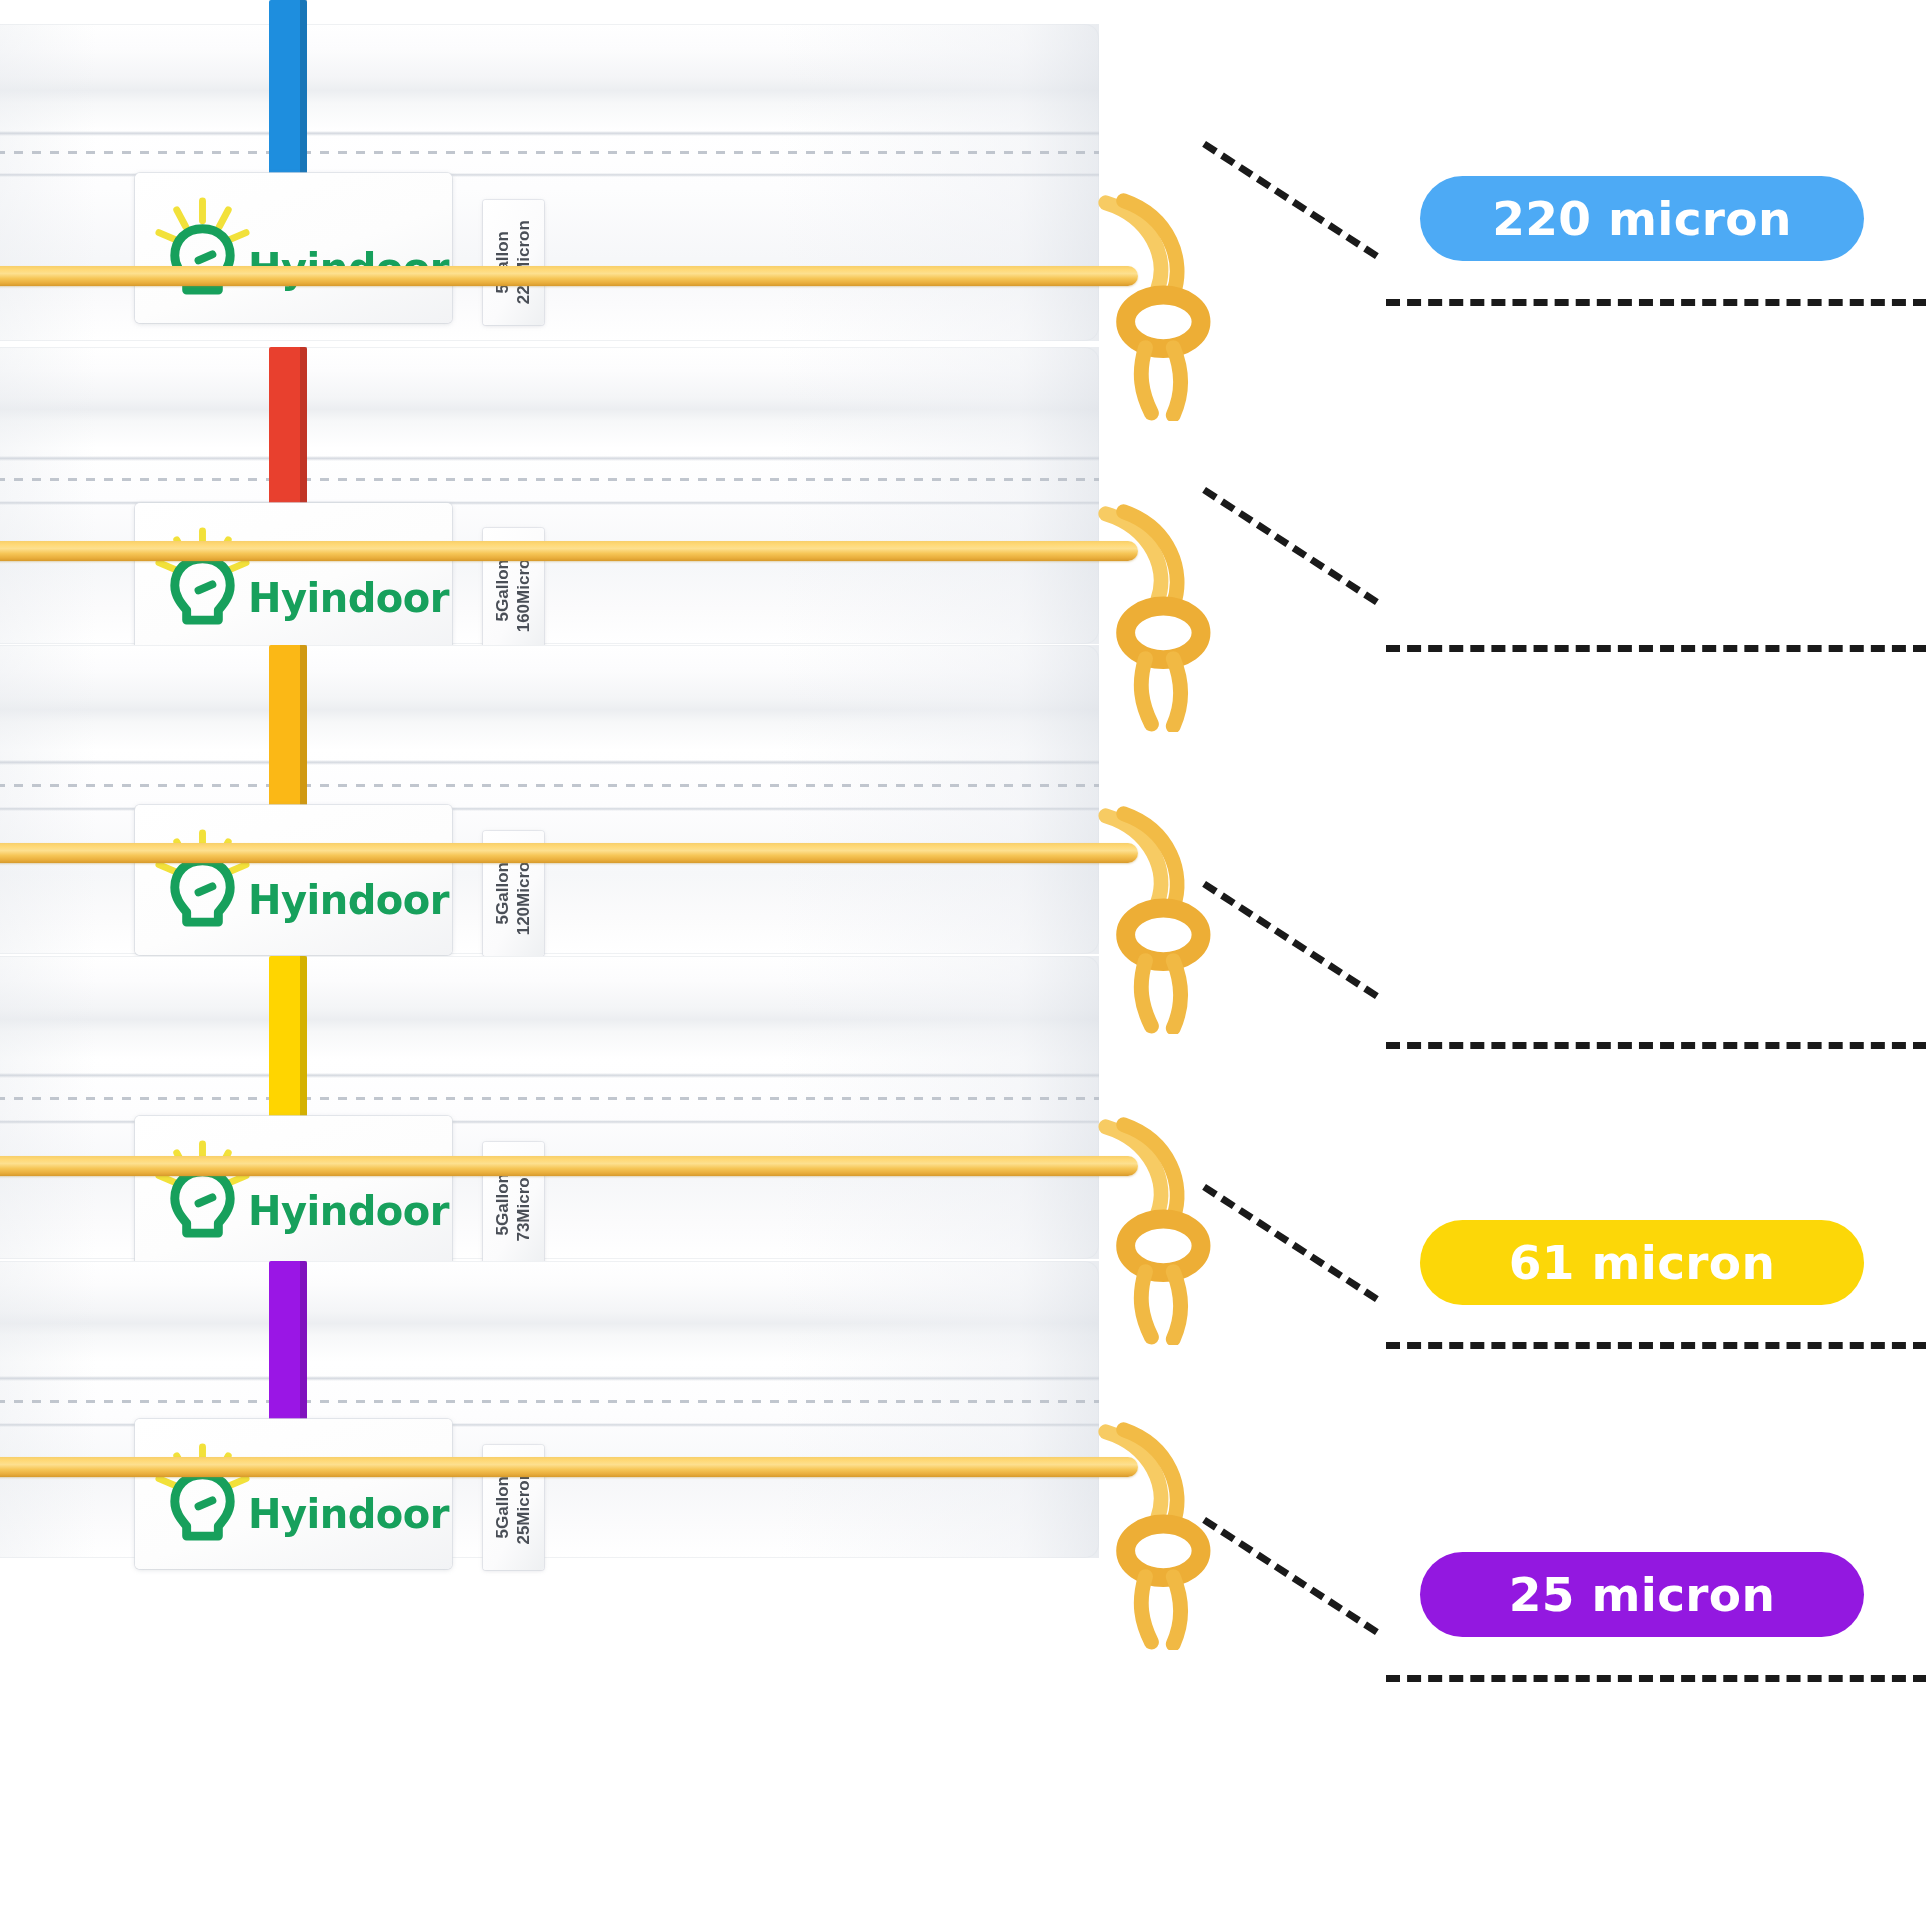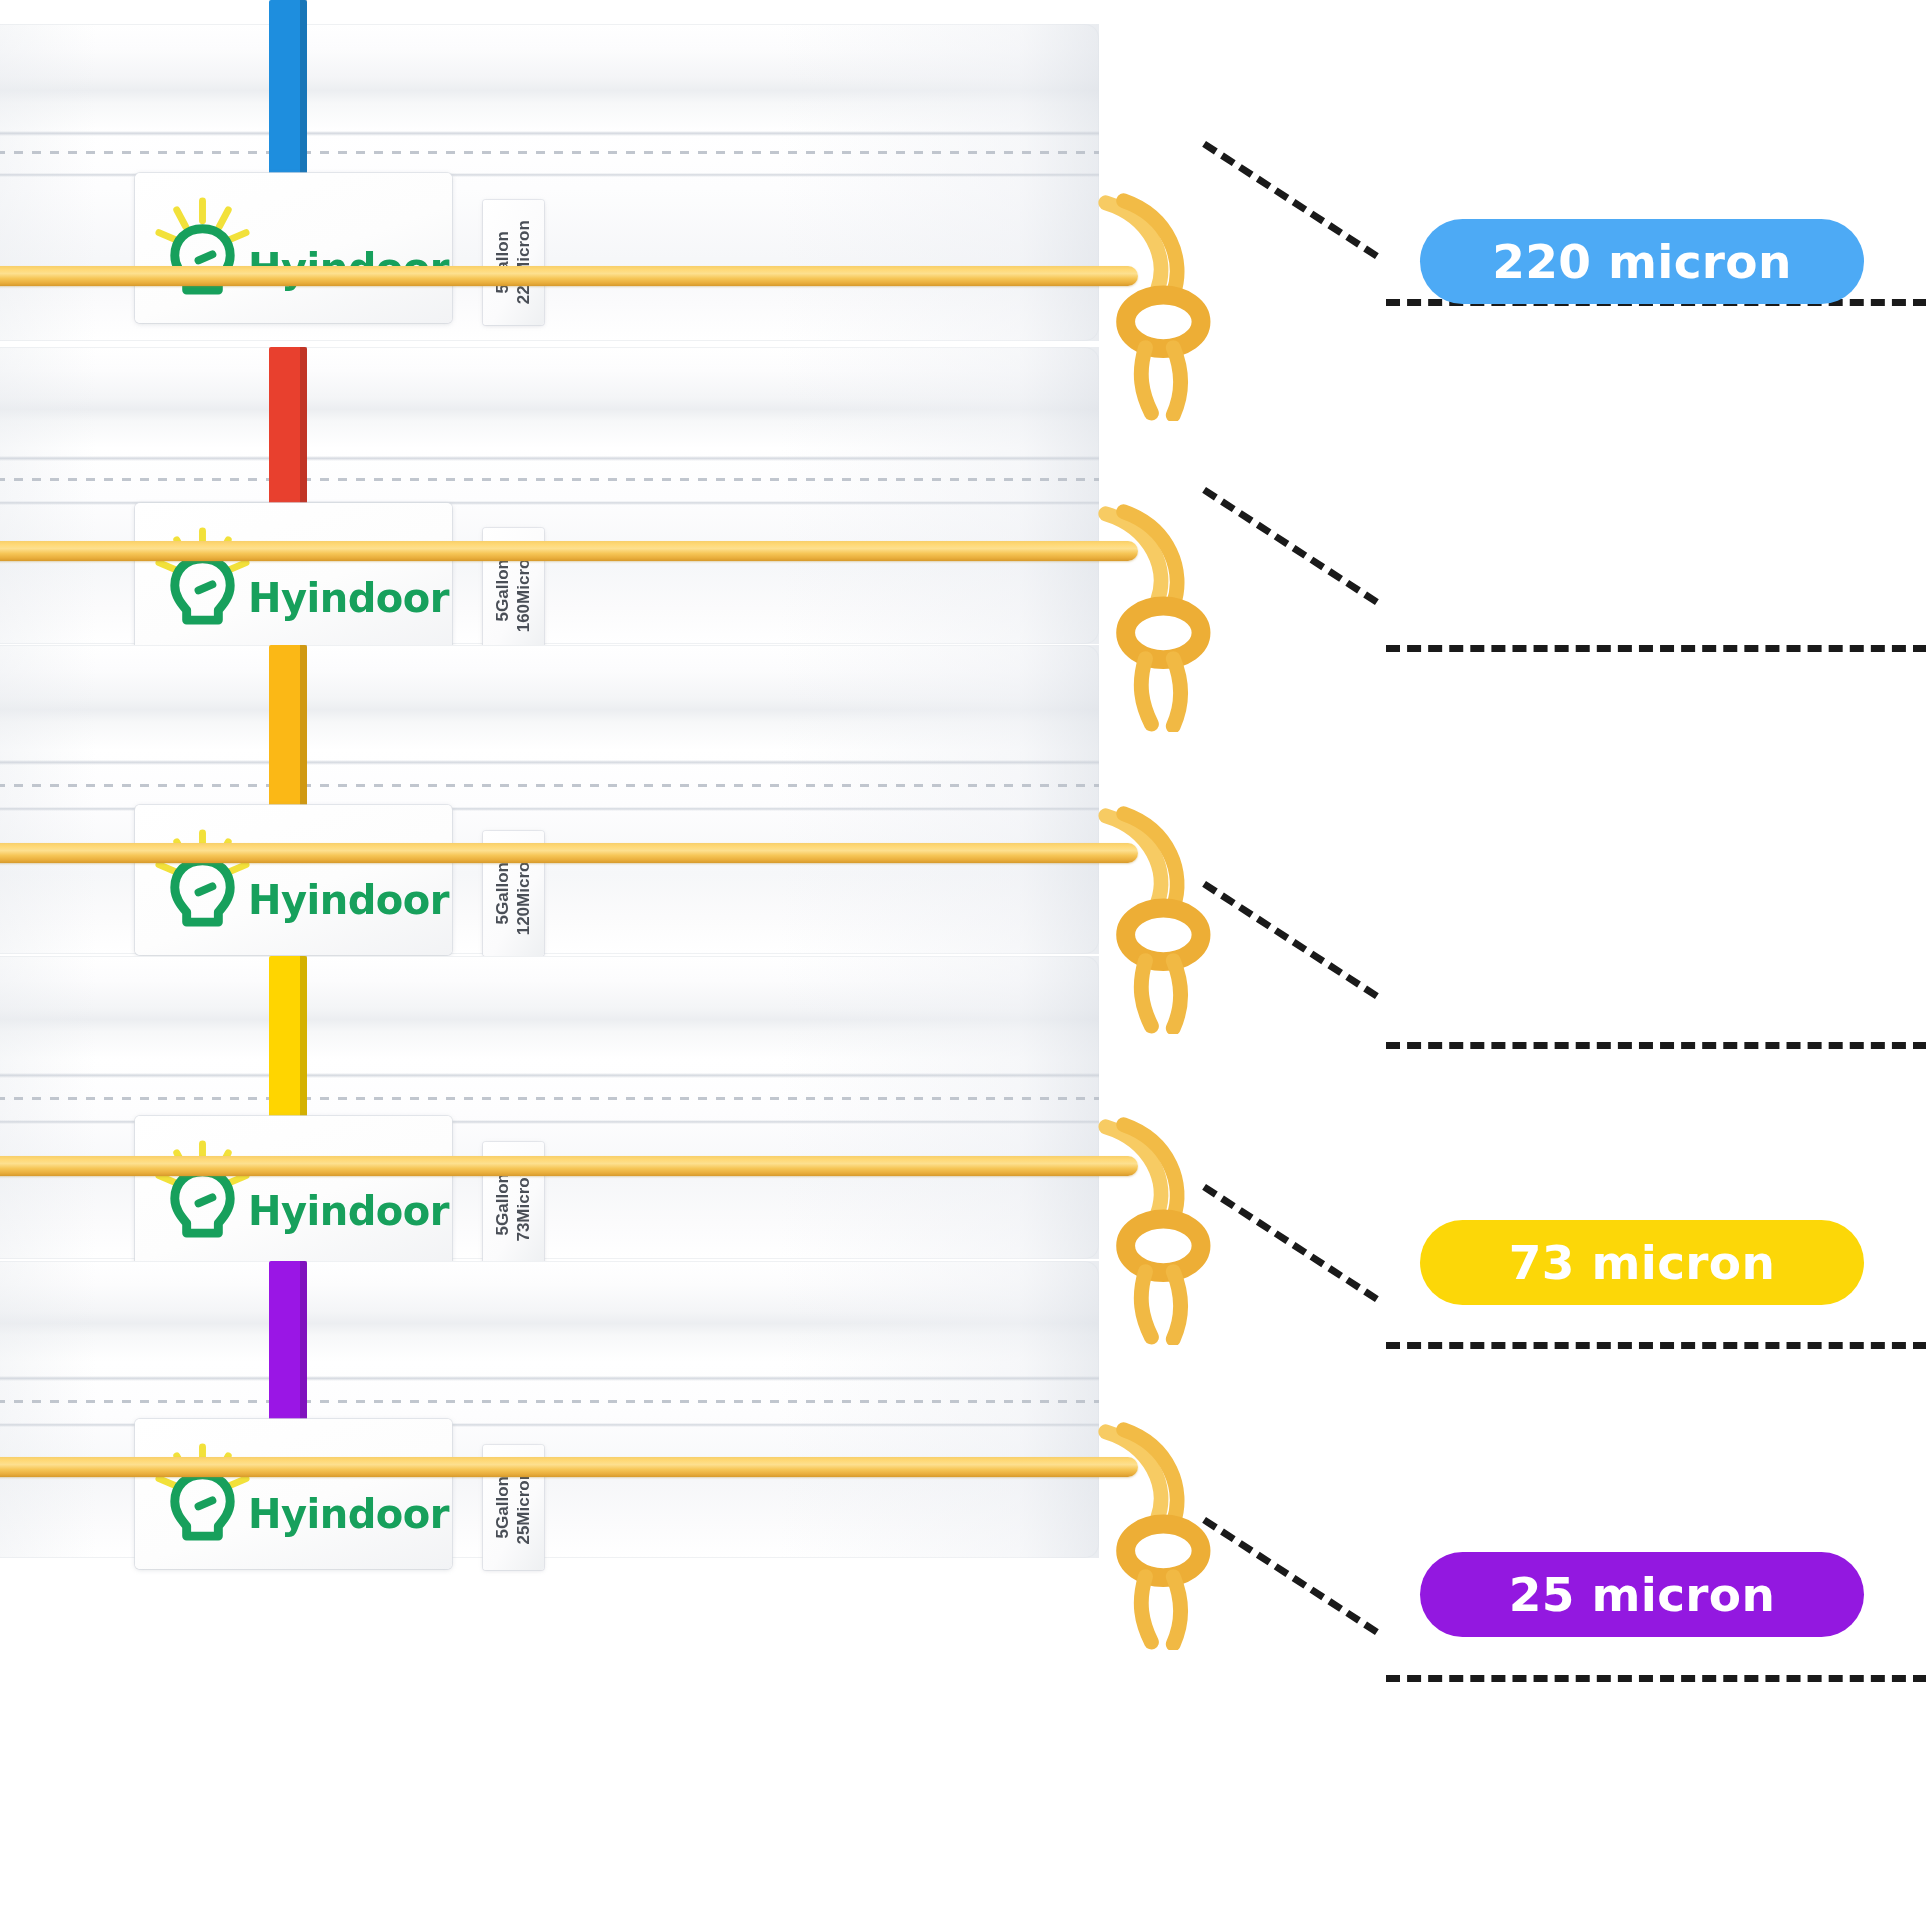--- a/index.html
+++ b/index.html
@@ -412,34 +412,34 @@
         <g fill="none" stroke="#f1b944" stroke-width="15" stroke-linecap="round">
           <path d="M72 176 C64 202 68 222 78 242"></path>
           <path d="M100 176 C110 200 110 222 100 244"></path>
         </g>
       </svg>
     </div>
   </div>
 
   <div class="leader-diag" style="left:1206px; top:141px; width:206px; transform:rotate(33deg);"></div>
   <div class="leader-h" style="left:1386px; top:299px; width:541px;"></div>
-  <div class="badge" style="left:1420px; top:176px; background:#4DAAF5;margin-top:43px;">
+  <div class="badge" style="left:1420px; top:176px; background:#4DAAF5;">
     <span>220 micron</span>
   </div>
 
   <div class="leader-diag" style="left:1206px; top:487px; width:206px; transform:rotate(33deg);"></div>
   <div class="leader-h" style="left:1386px; top:645px; width:541px;"></div>
 
   <div class="leader-diag" style="left:1206px; top:881px; width:206px; transform:rotate(33deg);"></div>
   <div class="leader-h fine" style="left:1386px; top:1042px; width:541px; border-top:7px dashed #1a1a1a;"></div>
 
   <div class="leader-diag" style="left:1206px; top:1184px; width:206px; transform:rotate(33deg);"></div>
   <div class="leader-h" style="left:1386px; top:1342px; width:541px;"></div>
   <div class="badge" style="left:1420px; top:1220px; background:#FCD708;">
-    <span>73 micron</span>
+    <span>61 micron</span>
   </div>
 
   <div class="leader-diag" style="left:1206px; top:1517px; width:206px; transform:rotate(33deg);"></div>
   <div class="leader-h" style="left:1386px; top:1675px; width:541px;"></div>
   <div class="badge" style="left:1420px; top:1552px; background:#9318E0;">
     <span>25 micron</span>
   </div>
 
 </div>
 

